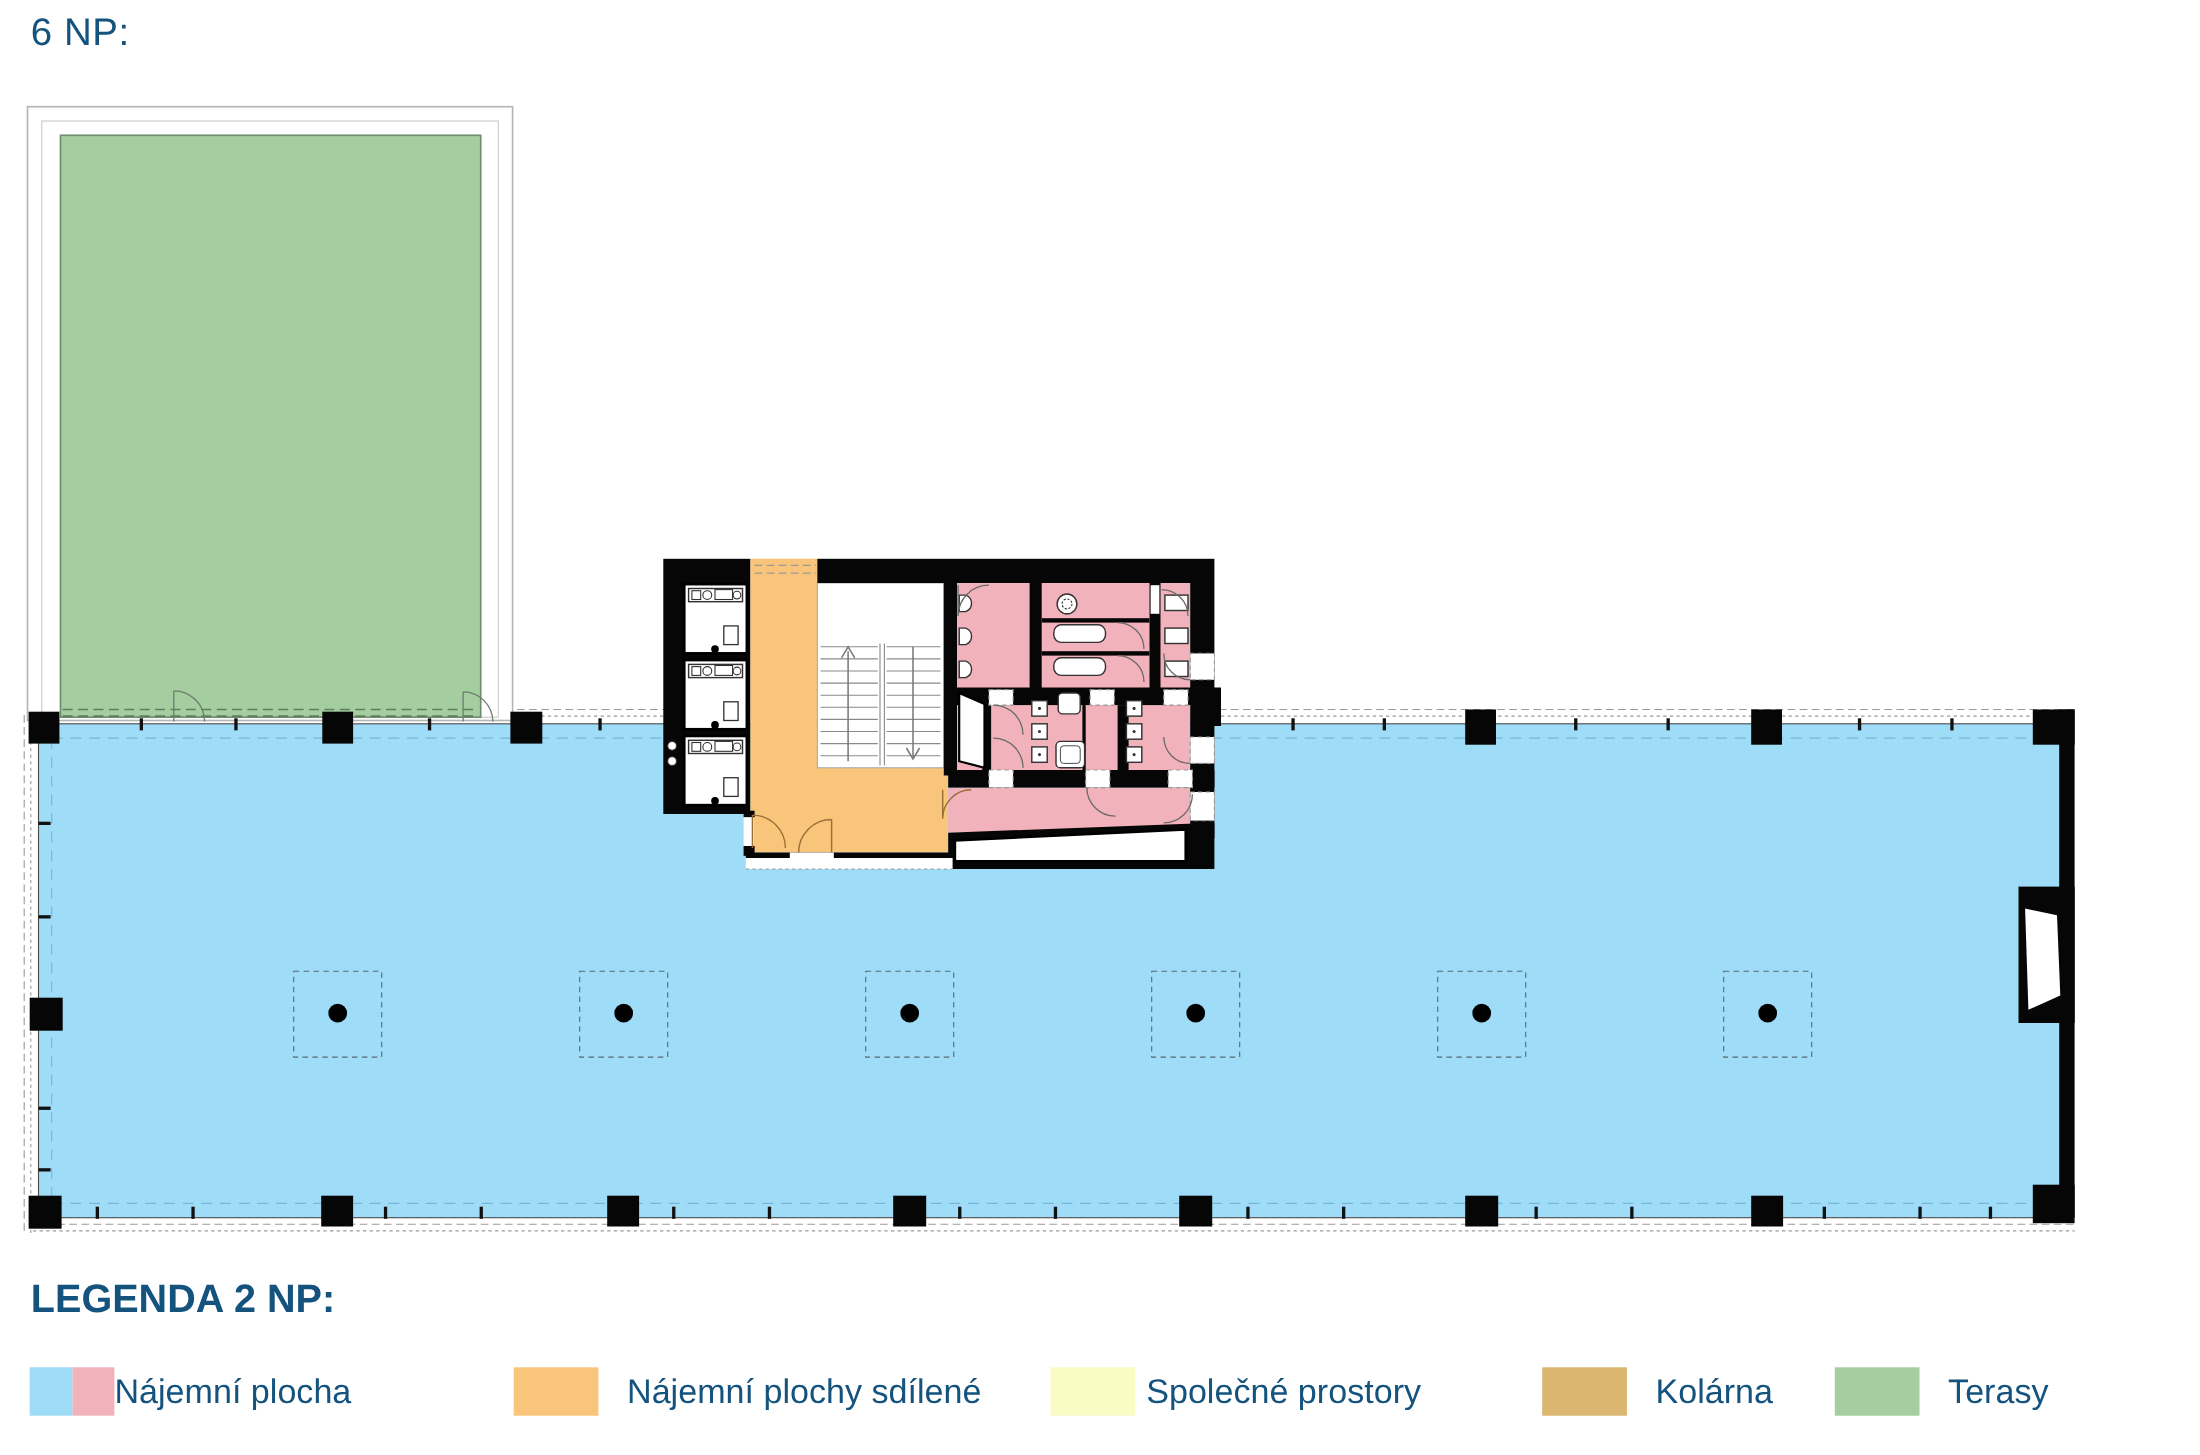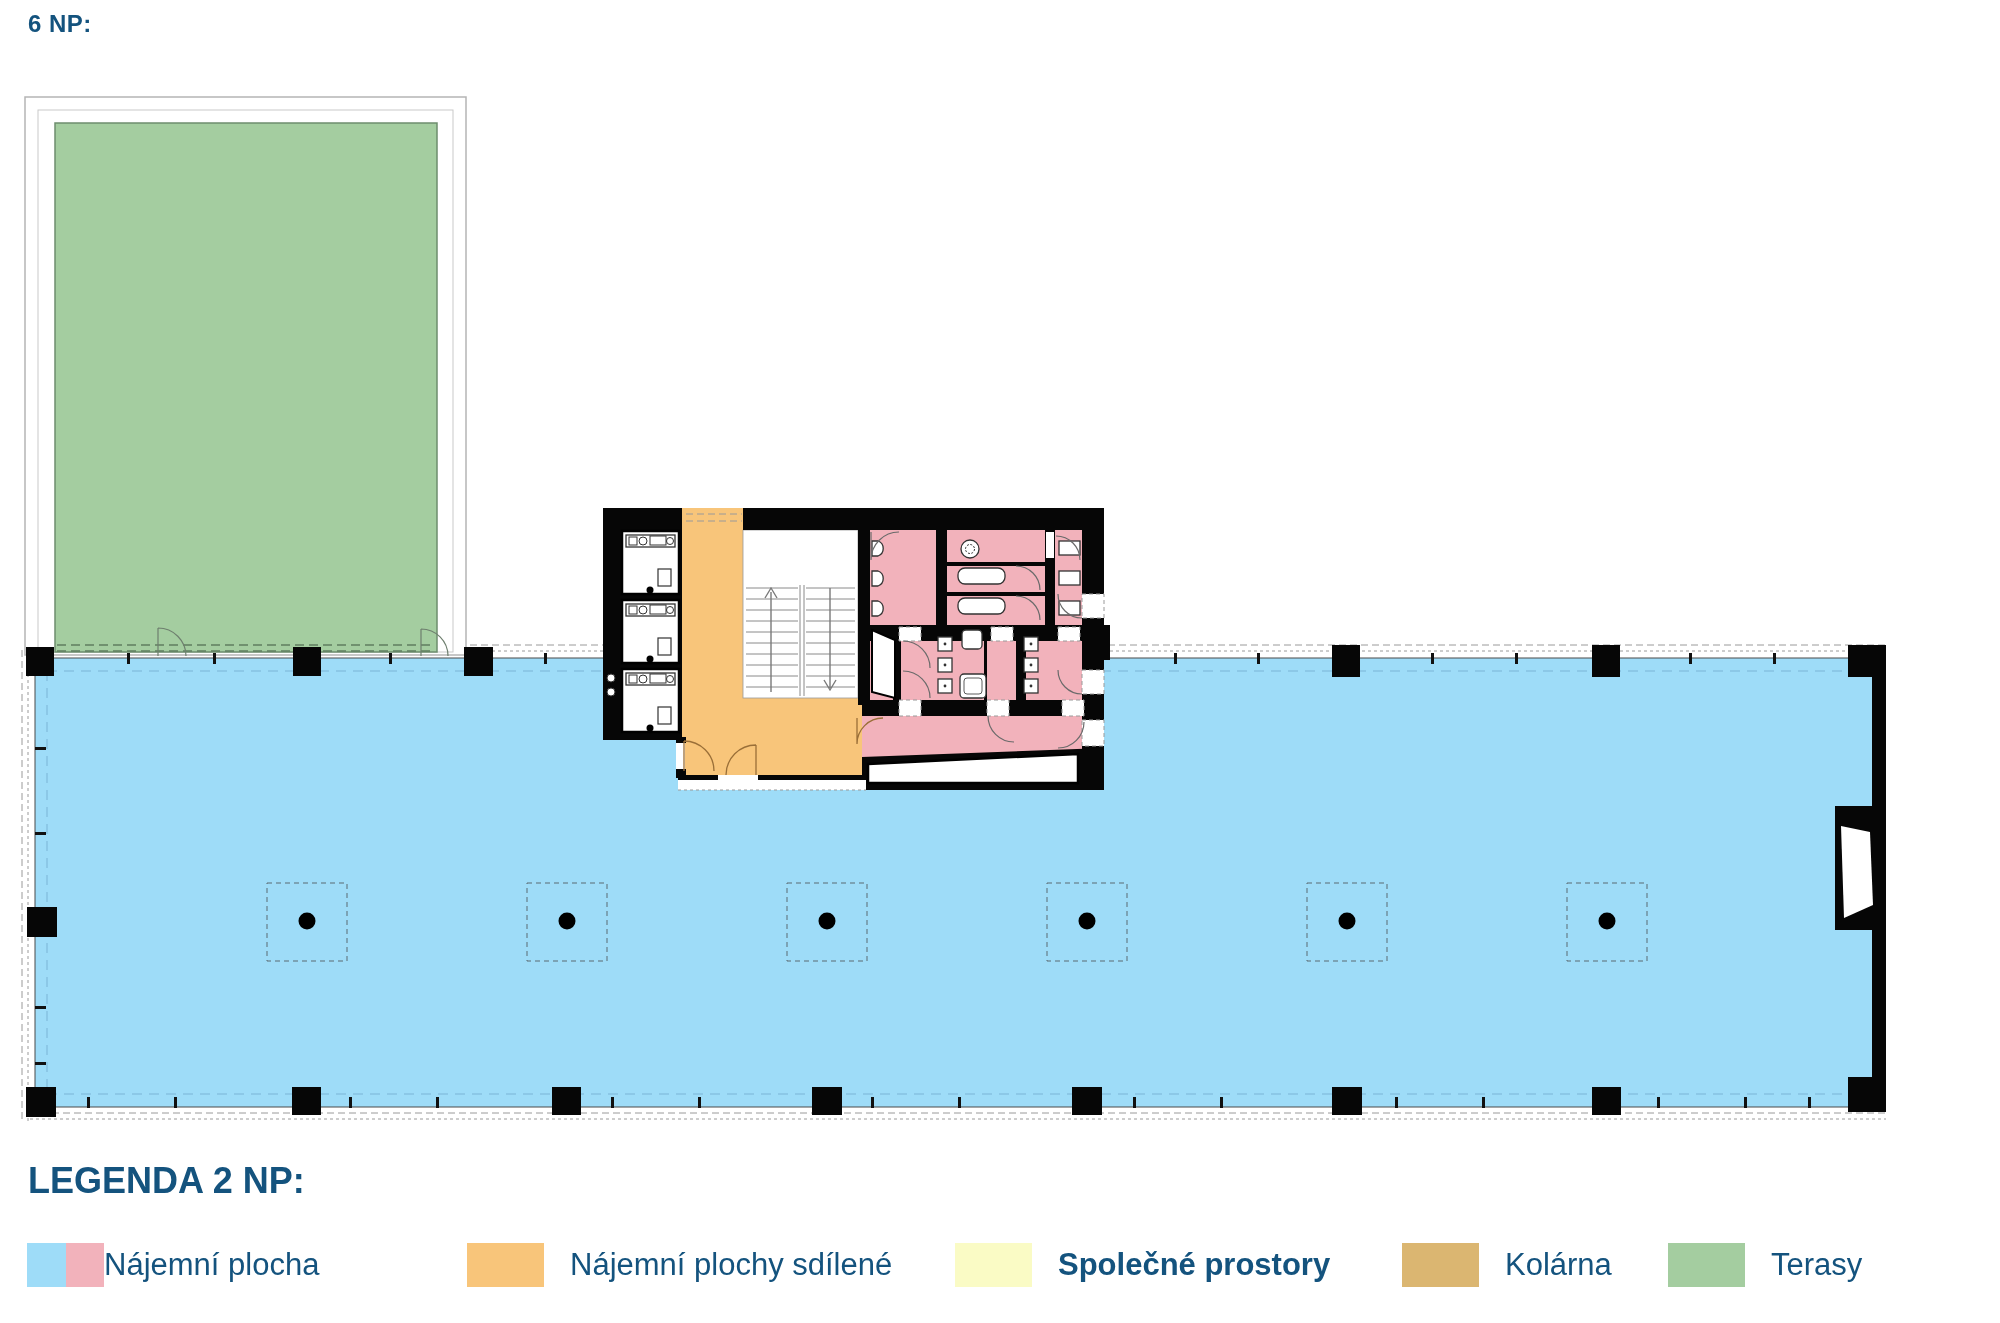--- a/index.html
+++ b/index.html
@@ -2,21 +2,21 @@
 <html style="--c-text: #14537e; --c-blue: #9edcf8; --c-pink: #f2b2bb; --c-orange: #f8c57a; --c-yellow: #fafbc5; --c-tan: #dbb671; --c-green: #a4cda0; --c-wall: #060606; --c-dash: #9a9a9a;"><head>
 <meta charset="utf-8">
 <style>
   html,body{margin:0;padding:0;}
   body{
     width:2000px;height:1323px;position:relative;background:#ffffff;
     font-family:"Liberation Sans", sans-serif;overflow:hidden;
   }
   .title{
     position:absolute;left:28px;top:10px;
-    font-size:24px;font-weight:bold;color:var(--c-text);
+    font-size:35px;font-weight:normal;color:var(--c-text);
     letter-spacing:0.5px;
   }
   .plan-svg{position:absolute;left:0;top:0;}
   .legend-title{
     position:absolute;left:28px;top:1160px;
     font-size:36px;font-weight:bold;color:var(--c-text);
   }
   .legend-item{position:absolute;top:1243px;height:44px;display:flex;align-items:center;}
   .swatch{height:44px;display:flex;flex-direction:row;}
   .swatch > div{height:44px;}
@@ -333,21 +333,21 @@
   <div class="swatch">
     <div class="sw-single c-orange"></div>
   </div>
   <div class="legend-label" style="margin-left:26px;">Nájemní plochy sdílené</div>
 </div>
 
 <div class="legend-item" style="left:955px;">
   <div class="swatch">
     <div class="sw-single c-yellow"></div>
   </div>
-  <div class="legend-label" style="margin-left:26px;font-weight:bold;">Společné prostory</div>
+  <div class="legend-label" style="margin-left:10px;">Společné prostory</div>
 </div>
 
 <div class="legend-item" style="left:1402px;">
   <div class="swatch">
     <div class="sw-single c-tan"></div>
   </div>
   <div class="legend-label" style="margin-left:26px;">Kolárna</div>
 </div>
 
 <div class="legend-item" style="left:1668px;">

